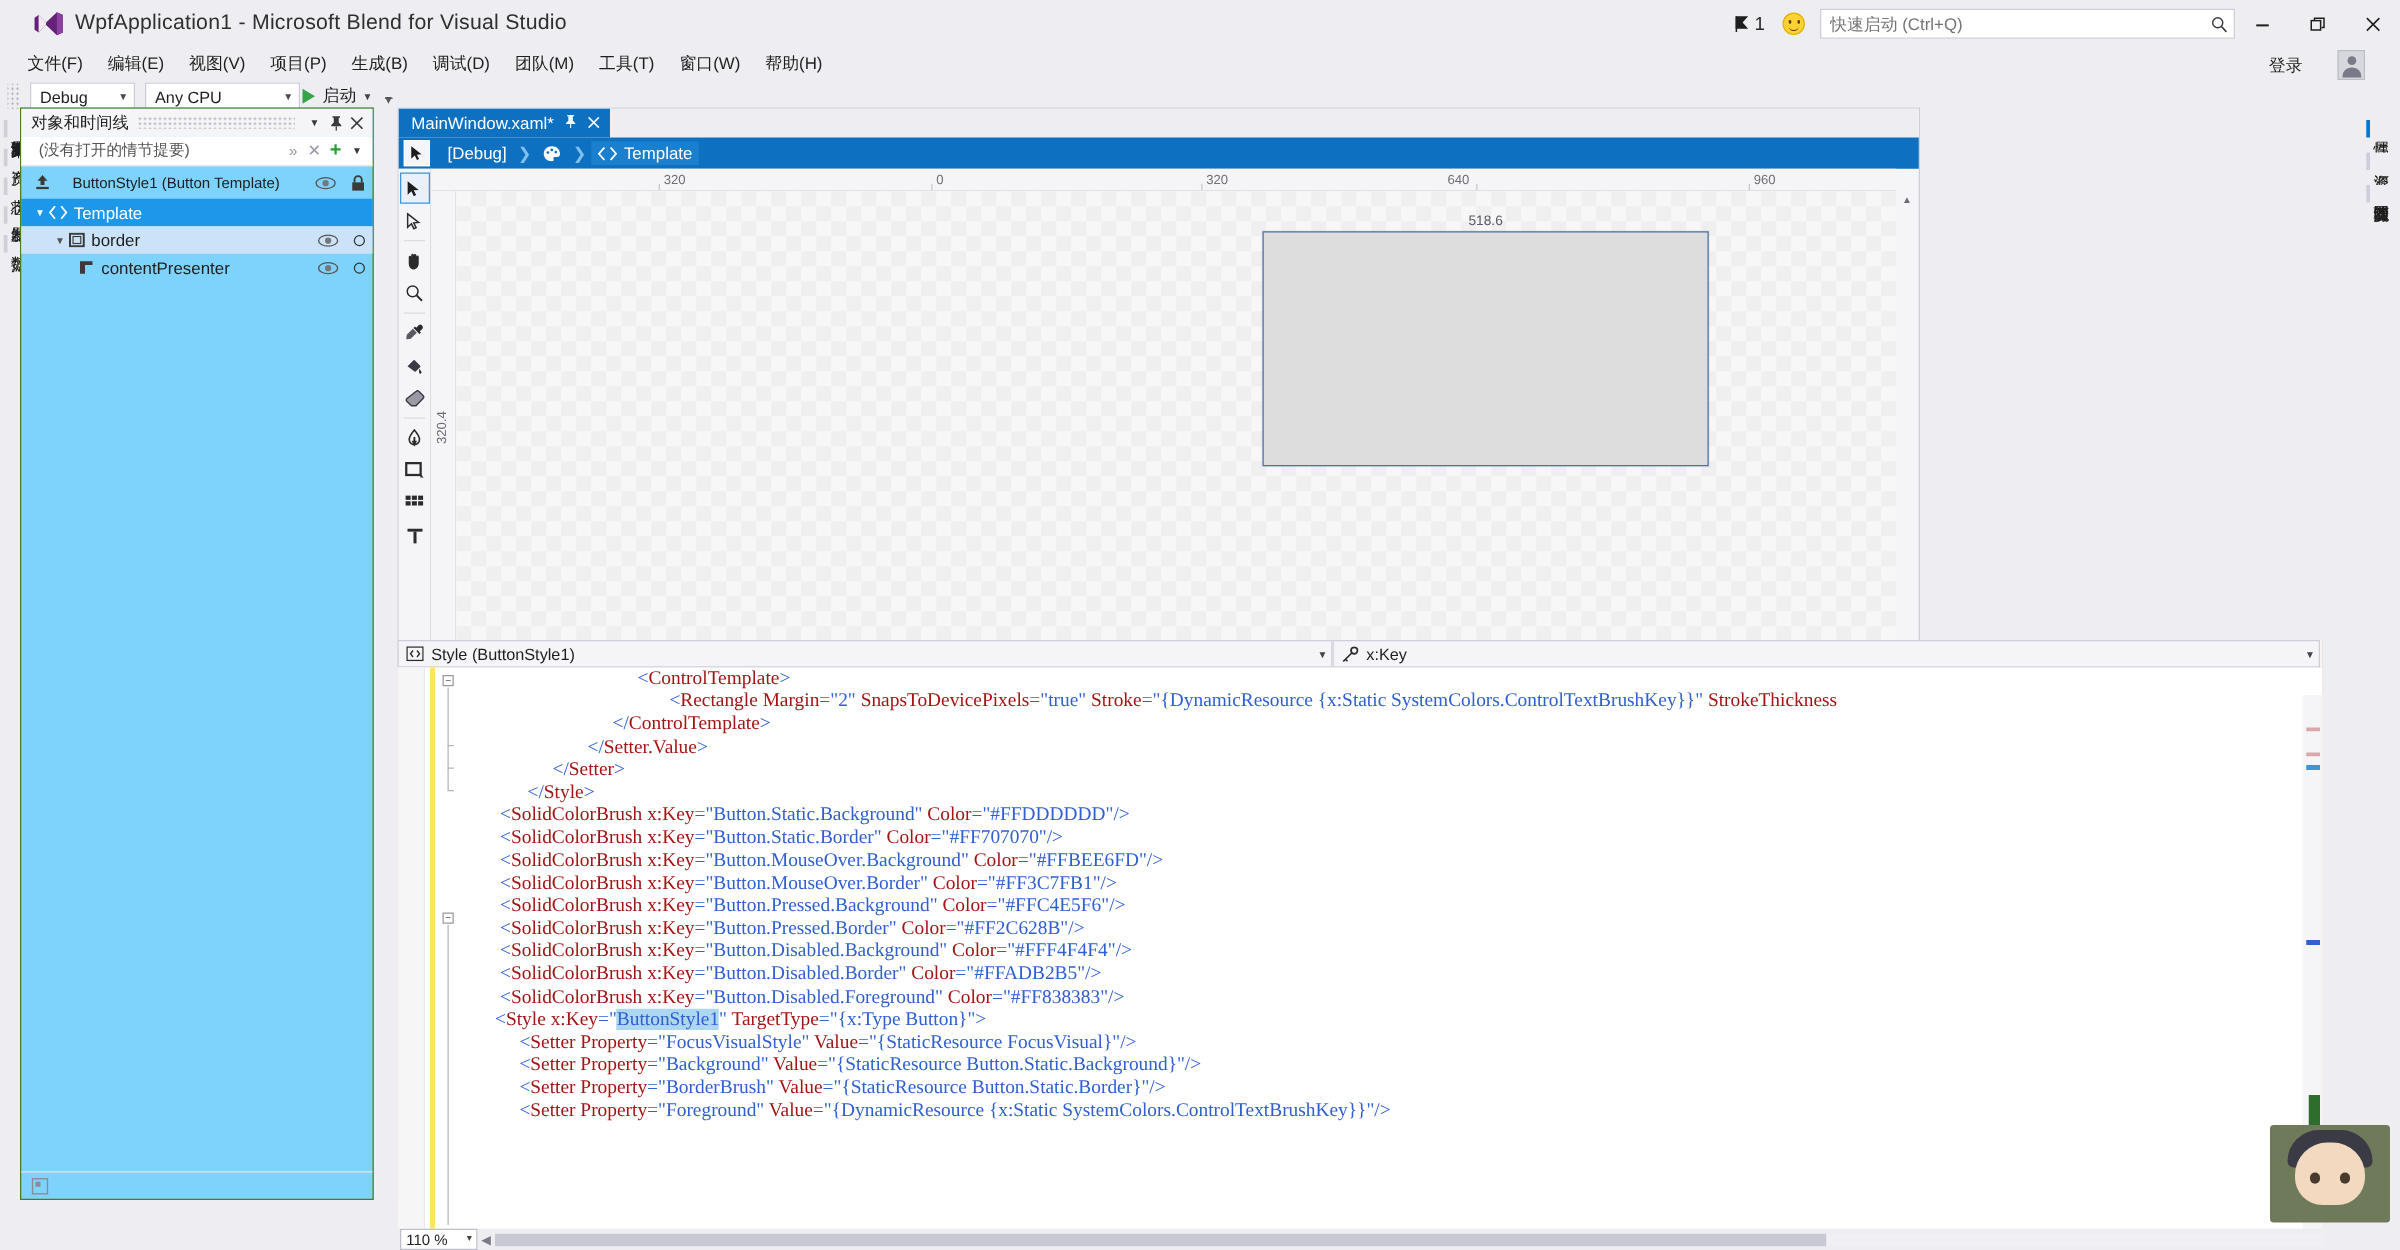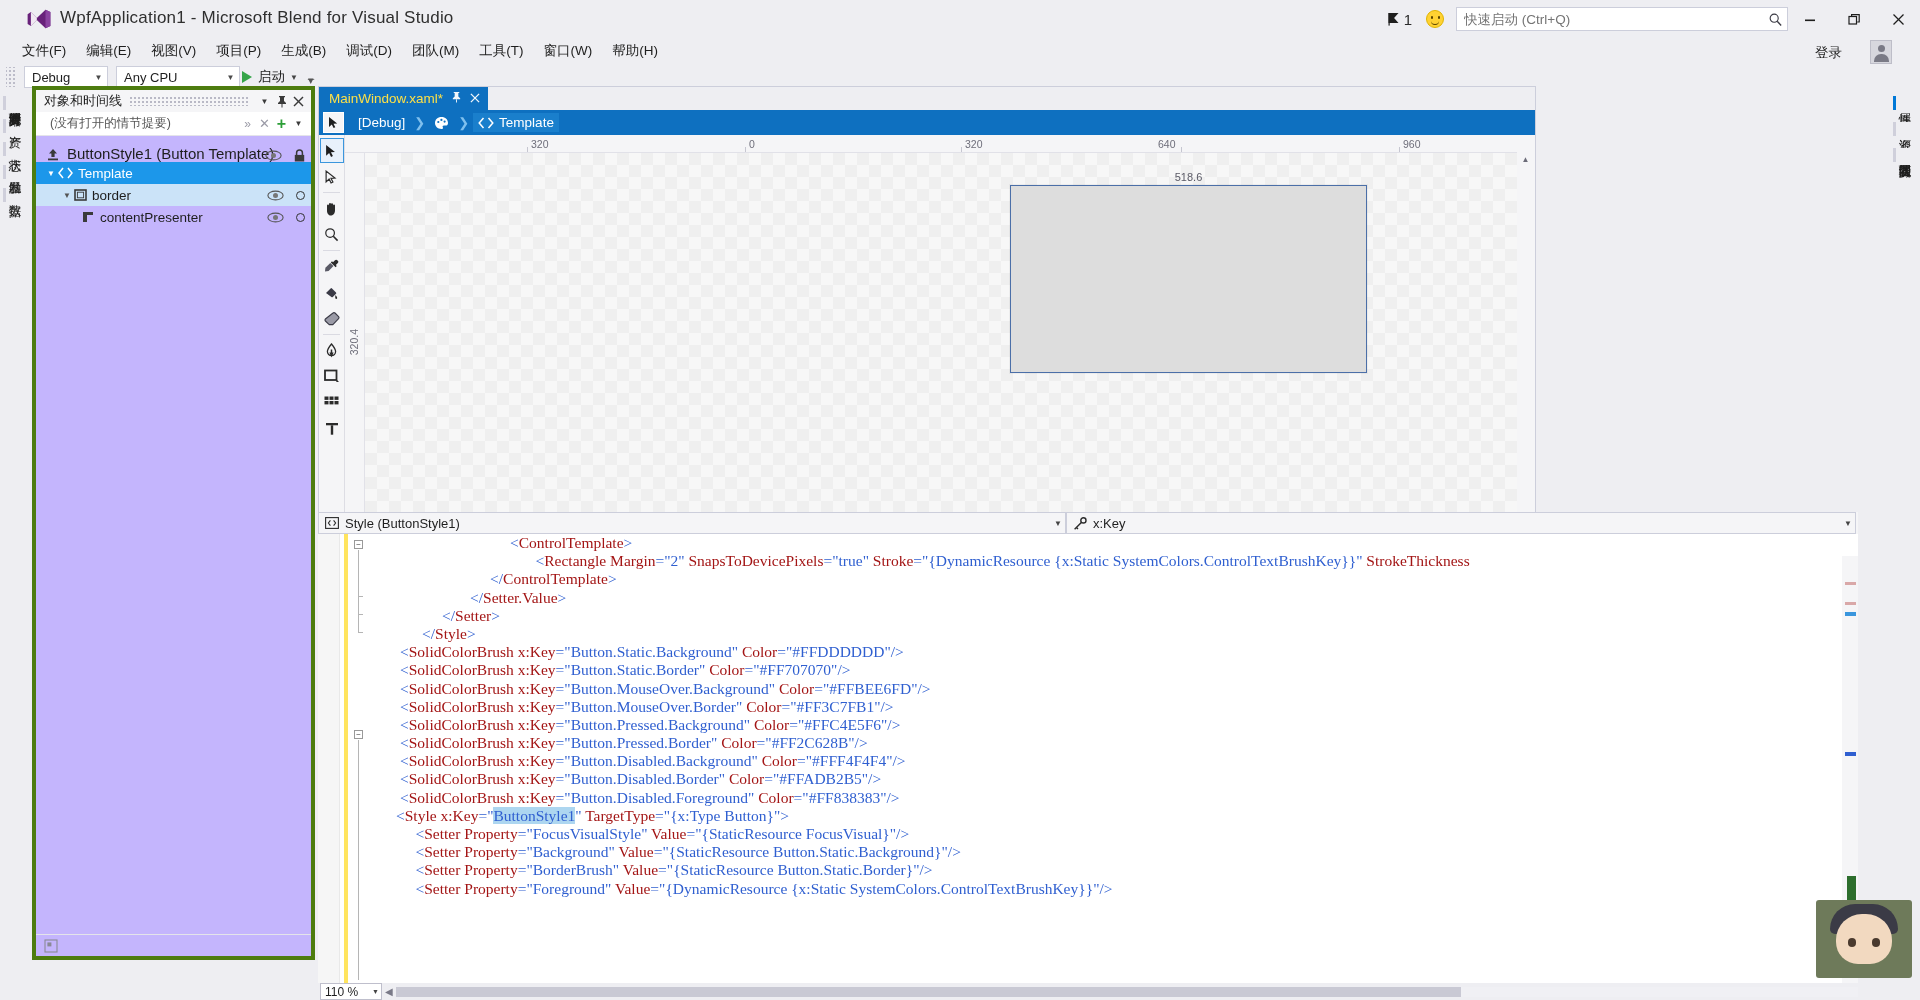--- a/index.html
+++ b/index.html
@@ -62,45 +62,45 @@
   .vtab { width:24px; margin:0 0 9px 3px; background:#EEEEF2; color:#1E1E1E; font-size:12.5px;
           writing-mode:vertical-rl; text-orientation:upright; letter-spacing:0px;
           padding:7px 4px; border-left:3px solid #CFCFDB; white-space:nowrap; }
   .vtabs-right { position:absolute; right:0; top:96px; width:30px; text-align:right; }
   .vtab-r { width:24px; margin:0 3px 9px 0; background:#EEEEF2; color:#1E1E1E; font-size:12.5px;
             writing-mode:vertical-rl; text-orientation:upright;
             padding:7px 4px; border-left:3px solid #CFCFDB; white-space:nowrap; display:inline-block; }
   .vtab-r.sel { border-left-color:#0078D7; }
 
   
-  .panel-obj { position:absolute; left:32px; top:86px; width:283px; height:874px; background:#c4b5fd; border:4px solid #4d7c0f; }
+  .panel-obj { position:absolute; left:16px; top:86px; width:283px; height:874px; background:#7dd3fc; border:1px solid #4d7c0f; }
   .panel-head { height:22px; display:flex; align-items:center; padding:0 4px 0 8px; background:#F5F5F7; }
   .panel-title { font-size:13px; color:#1E1E1E; white-space:nowrap; }
   .dots { flex:1; height:10px; margin:0 7px;
           background-image:radial-gradient(#B9B9C6 1px, transparent 1px); background-size:4px 4px; background-position:0 4px; }
   .hicon { width:17px; height:17px; display:flex; align-items:center; justify-content:center; color:#3A3A3A; }
   .search-row { height:24px; background:#fff; border-bottom:1px solid #E4E4EA; display:flex; align-items:center; padding:0 4px 0 14px; }
   .search-row .ph { flex:1; font-size:12.5px; color:#555; }
-  .root-row { height:26px; display:flex; align-items:flex-end; padding-left:10px; gap:7px; font-size:15px; }
+  .root-row { height:26px; display:flex; align-items:center; padding-left:10px; gap:17px; font-size:12px; }
   .eye-col { position:absolute; right:6px; display:flex; gap:12px; align-items:center; }
   .tree-row { height:22px; display:flex; align-items:center; position:relative; font-size:13.5px; padding-left:8px; }
   .tree-row.sel { background:#1C97EA; color:#fff; }
   .tree-row.sub { background:#CBE3F8; }
   .tw { width:14px; text-align:center; font-size:8px; color:#555; }
   .tree-row.sel .tw { color:#fff; }
   .lock { width:11px; height:13px; }
   .eye { width:17px; height:11px; }
   .circ { width:9px; height:9px; border:1.4px solid #333; border-radius:50%; }
   .panel-foot { position:absolute; left:0; bottom:0; width:100%; height:22px; border-top:1px solid #E4E4EA;
                 display:flex; align-items:center; padding-left:8px; }
 
   
   .doc { position:absolute; left:318px; top:86px; width:1218px; height:874px; background:#F5F5F7; border:1px solid #CCCEDB; }
   .doctab-strip { height:23px; background:#EEEEF2; display:flex; align-items:flex-end; }
-  .doctab { height:23px; background:#0E70C0; color:#fde047; display:flex; align-items:center; gap:8px; padding:0 8px 0 10px; font-size:13.5px; }
+  .doctab { height:23px; background:#0E70C0; color:#ffffff; display:flex; align-items:center; gap:8px; padding:0 8px 0 10px; font-size:13.5px; }
   .doctab .ti { opacity:.95; }
   .crumb-bar { height:25px; background:#0E70C0; display:flex; align-items:center; padding-left:4px; gap:0; }
   .crumb-tool { width:21px; height:21px; background:#F5F5F7; border:1.5px solid #FFFFFF; display:flex; align-items:center; justify-content:center; margin-right:9px;}
   .crumb { display:flex; align-items:center; height:19px; color:#fff; font-size:13.5px; padding:0 5px; gap:5px; }
   .crumb-sep { color:#7FC0EE; font-size:13px; padding:0 4px; }
 
   
   .tools { position:absolute; left:0; top:48px; width:26px; bottom:45px; background:#F5F5F7; border-right:1px solid #DDDDE4; padding-top:3px; }
   .tool { width:24px; height:25px; display:flex; align-items:center; justify-content:center; margin:0 auto 1px; }
   .tool.sel { border:1.5px solid #3A96DD; background:#E8F1FB; }

